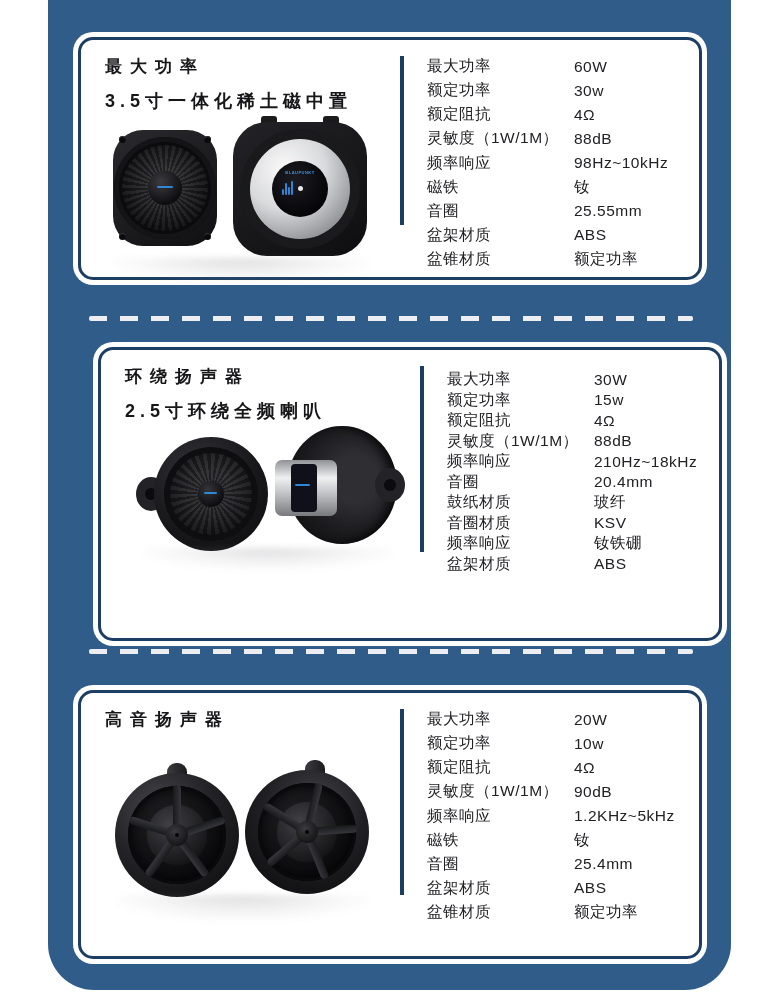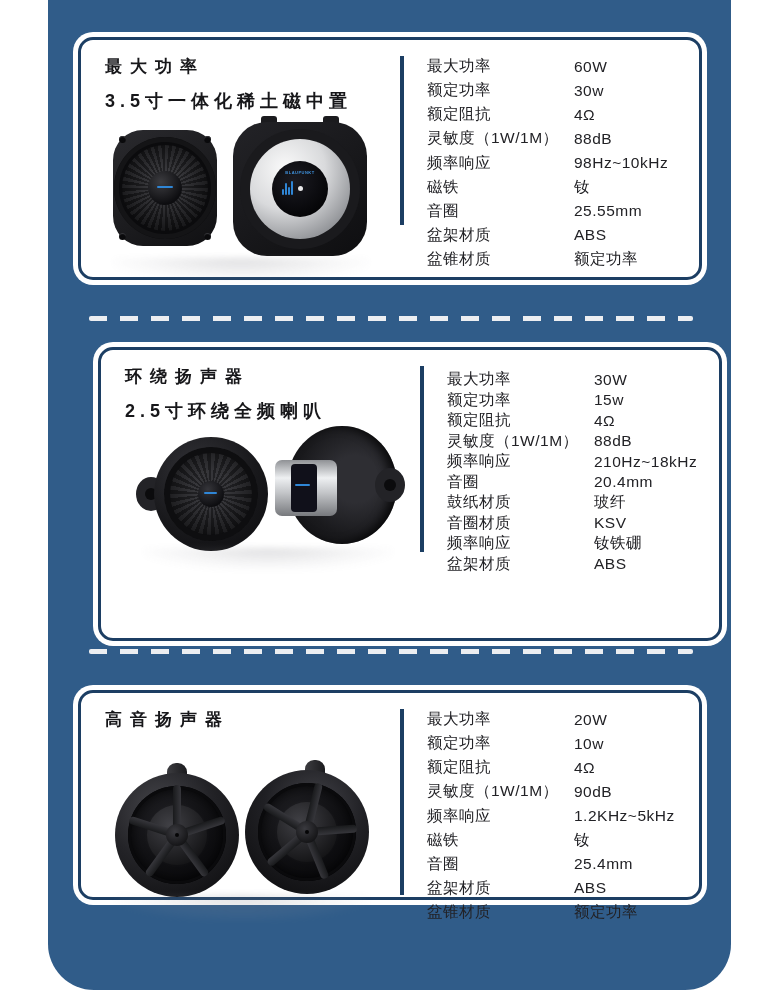--- a/index.html
+++ b/index.html
@@ -9,21 +9,21 @@
          background:#305c89;border-radius:0 0 46px 46px;}
 
   
   .dash-line{position:absolute;left:41px;width:604px;height:5px;
              background:repeating-linear-gradient(90deg,#eceef1 0 18px,transparent 18px 31px);
              border-radius:2px;}
   .dash-1{top:316px;} .dash-2{top:649px;}
 
   
   .card{position:absolute;left:25px;width:634px;background:#ffffff;border-radius:20px;}
-  .c1{top:32px;height:253px;} .c2{top:342px;height:304px;margin-left:20px;} .c3{top:685px;height:220px;}
+  .c1{top:32px;height:253px;} .c2{top:342px;height:304px;margin-left:20px;} .c3{top:685px;height:279px;}
   .card-border{position:absolute;inset:5px;border:3px solid #1c3e63;border-radius:15px;pointer-events:none;}
 
   .title{position:absolute;left:32px;top:23px;color:#17171a;}
   .t1{font-size:17px;font-weight:700;letter-spacing:8px;white-space:nowrap;}
   .t2{margin-top:11px;font-size:18px;font-weight:700;letter-spacing:5px;white-space:nowrap;}
 
   .vdiv{position:absolute;left:327px;width:4px;background:#1c3e63;}
   .vdiv-a{top:24px;height:169px;} .vdiv-b{top:24px;height:186px;}
 
   .specs{position:absolute;left:354px;width:262px;display:flex;flex-direction:column;justify-content:space-between;}

